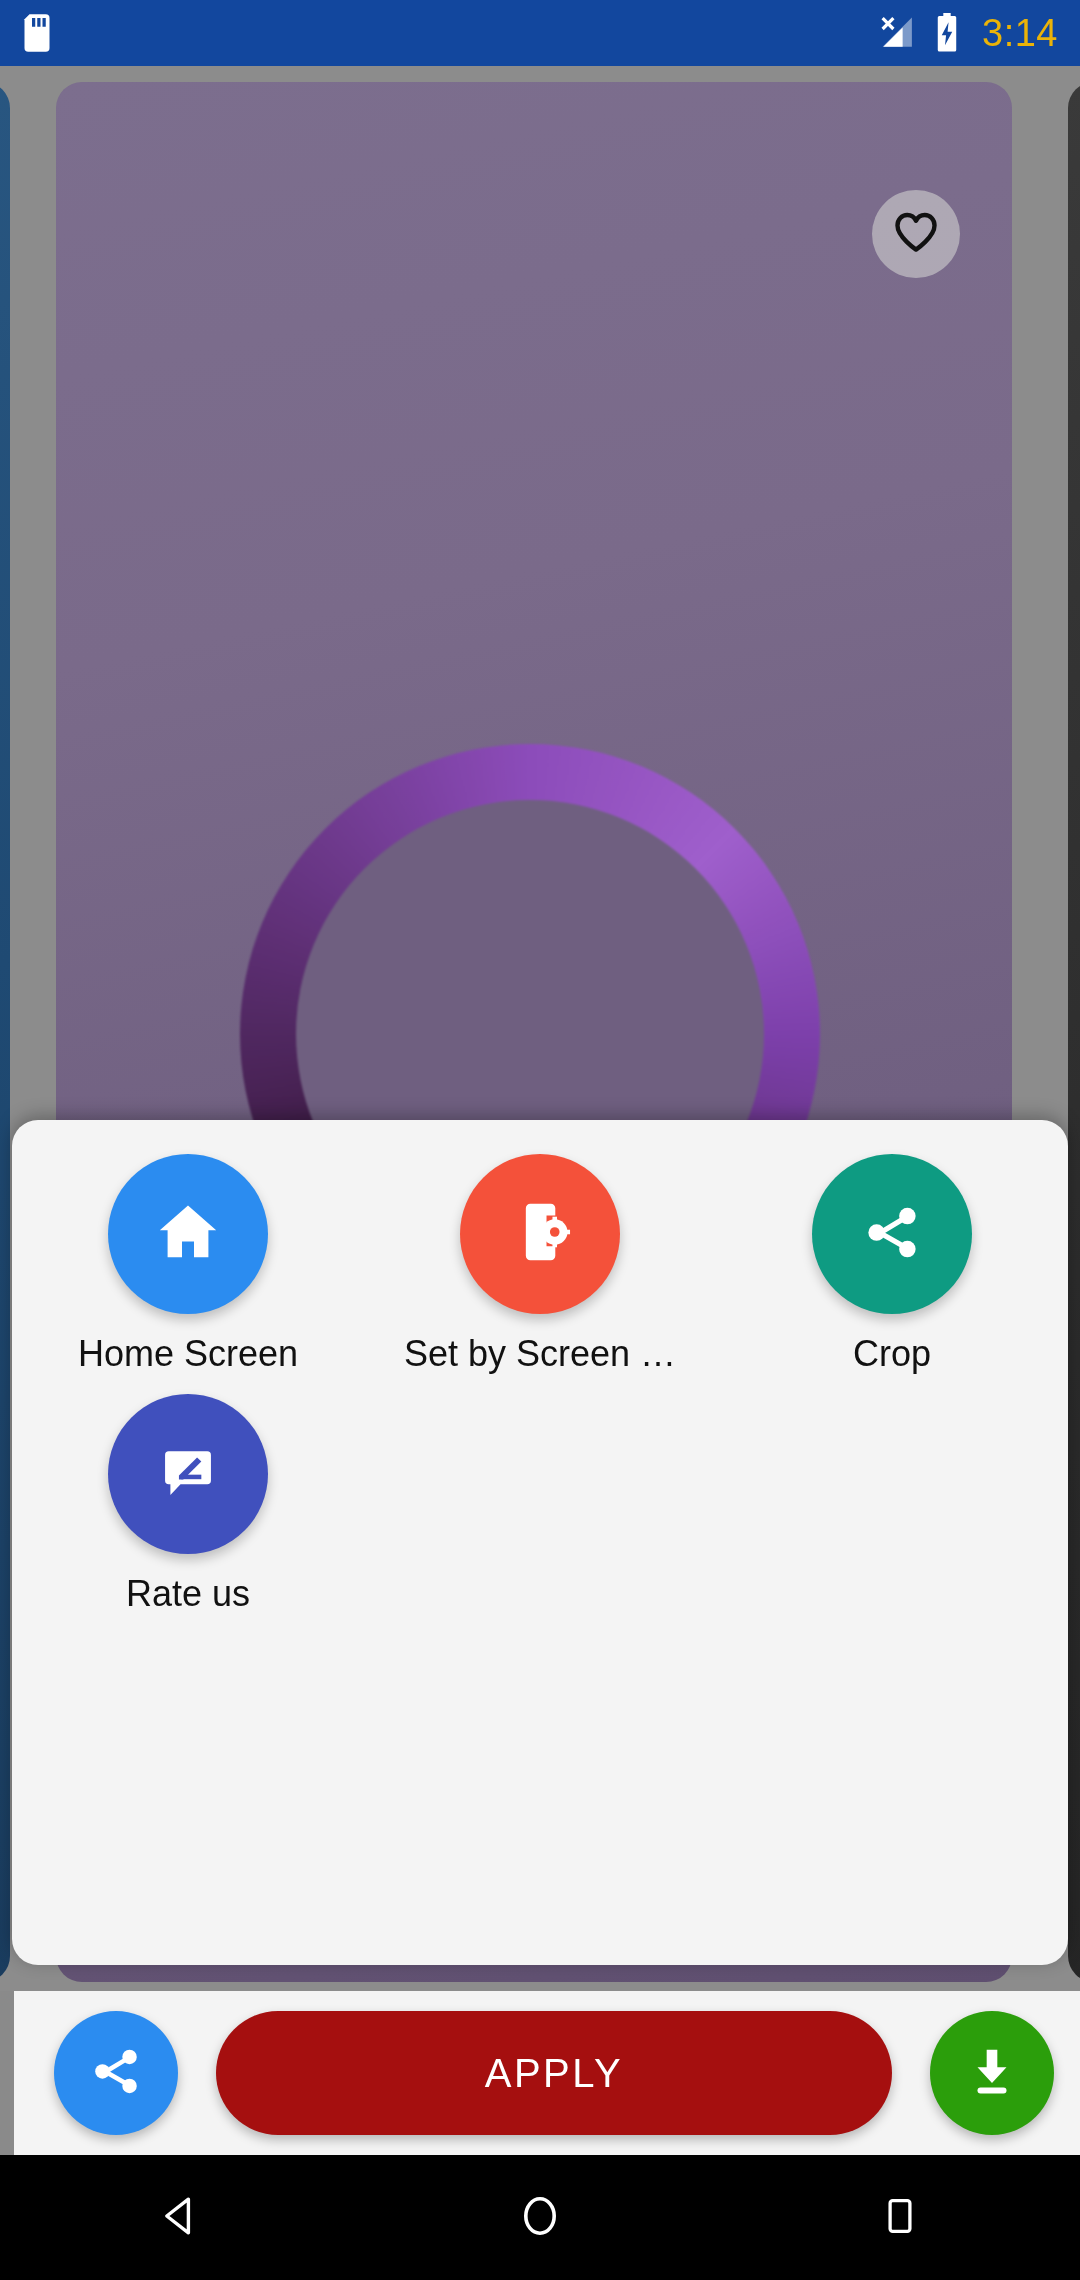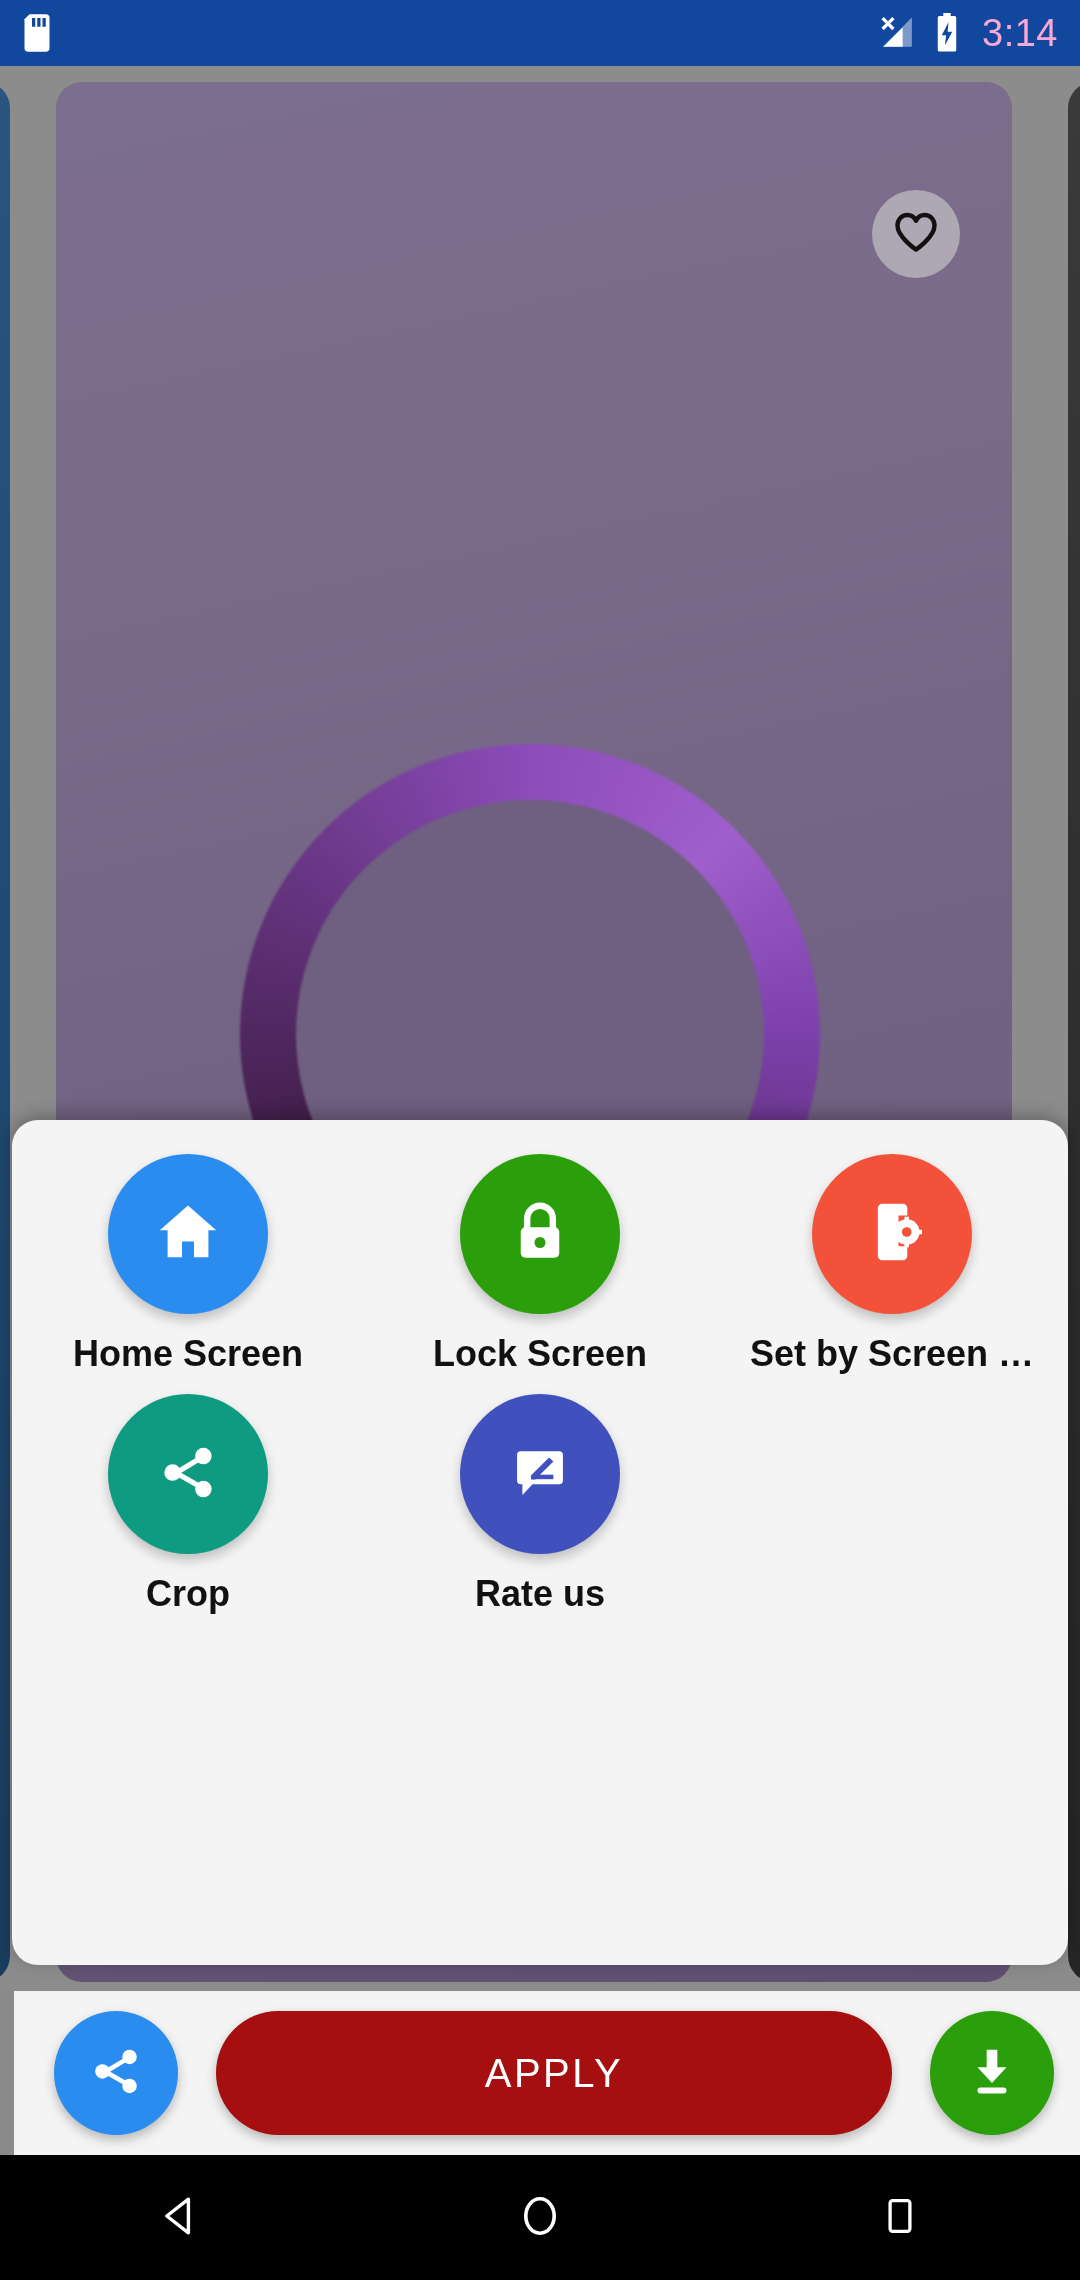--- a/index.html
+++ b/index.html
@@ -23,21 +23,21 @@
     width:1080px; height:66px;
     background:#12479e;
     display:flex; align-items:center;
     padding:0 22px;
     z-index:60;
   }
   #status-left { display:flex; align-items:center; gap:10px; }
   #status-right { margin-left:auto; display:flex; align-items:center; gap:16px; }
   .sb-icon { display:block; }
   #status-time {
-    color:#f9a8d4; font-size:38px; font-weight:400;
+    color:#eab308; font-size:38px; font-weight:400;
     letter-spacing:0.5px; line-height:1; margin-left:6px;
   }
 
   
   #pager {
     position:absolute; top:66px; left:0;
     width:1080px; height:1925px;
     background:#8c8c8c;
     overflow:hidden;
   }
@@ -108,21 +108,21 @@
     align-items:center; justify-content:flex-start;
   }
   .option-circle {
     width:160px; height:160px; border-radius:50%;
     display:flex; align-items:center; justify-content:center;
     box-shadow:0 6px 12px rgba(0,0,0,0.22);
   }
   .option-label {
     margin-top:22px;
     font-size:36px; color:#111111;
-    font-weight:700; white-space:nowrap;
+    font-weight:400; white-space:nowrap;
     line-height:1;
   }
   .option-spacer { visibility:hidden; }
 
   
   #action-bar {
     position:absolute; left:14px; top:1991px;
     width:1080px; height:164px;
     background:#f4f4f4;
     display:flex; align-items:center;
@@ -218,32 +218,20 @@
         <div class="option-circle" style="background:#2b8cf0;">
           <span>
             <svg width="72" height="72" viewBox="0 0 24 24">
               <path fill="#ffffff" d="M12 3.2 L2.6 11.4 H5.2 V20.4 H10 V15.2 H14 V20.4 H18.8 V11.4 H21.4 Z"></path>
             </svg>
           </span>
         </div>
         <div class="option-label">Home Screen</div>
       </div>
 
-      <div class="option-item">
-        <div class="option-circle" style="background:#2b9e0b;">
-          <span>
-            <svg width="70" height="70" viewBox="0 0 24 24">
-              <path fill="none" stroke="#ffffff" stroke-width="2.2" d="M7.6 10.6 V7.4 a4.4 4.4 0 0 1 8.8 0 V10.6"></path>
-              <rect x="5.4" y="10.4" width="13.2" height="10.4" rx="1.6" fill="#ffffff"></rect>
-              <circle cx="12" cy="15.6" r="1.9" fill="#2b9e0b"></circle>
-            </svg>
-          </span>
-        </div>
-        <div class="option-label">Lock Screen</div>
-      </div>
 
 
       <div class="option-item">
         <div class="option-circle" style="background:#f4513a;">
           <span>
             <svg width="68" height="68" viewBox="0 0 24 24">
               <path fill="#ffffff" d="M7 3.6a1.6 1.6 0 0 1 1.6-1.6h7.2a1.6 1.6 0 0 1 1.6 1.6v2.6h-3.1v2.6h3.1v5.6h-3.1v2.6h3.1v3.4a1.6 1.6 0 0 1-1.6 1.6H8.6A1.6 1.6 0 0 1 7 20.4z"></path>
               <circle cx="17.2" cy="12" r="4.5" fill="#ffffff"></circle>
               <circle cx="17.2" cy="12" r="1.7" fill="#f4513a"></circle>
               <rect x="16.4" y="6.6" width="1.6" height="2.4" fill="#ffffff"></rect>

